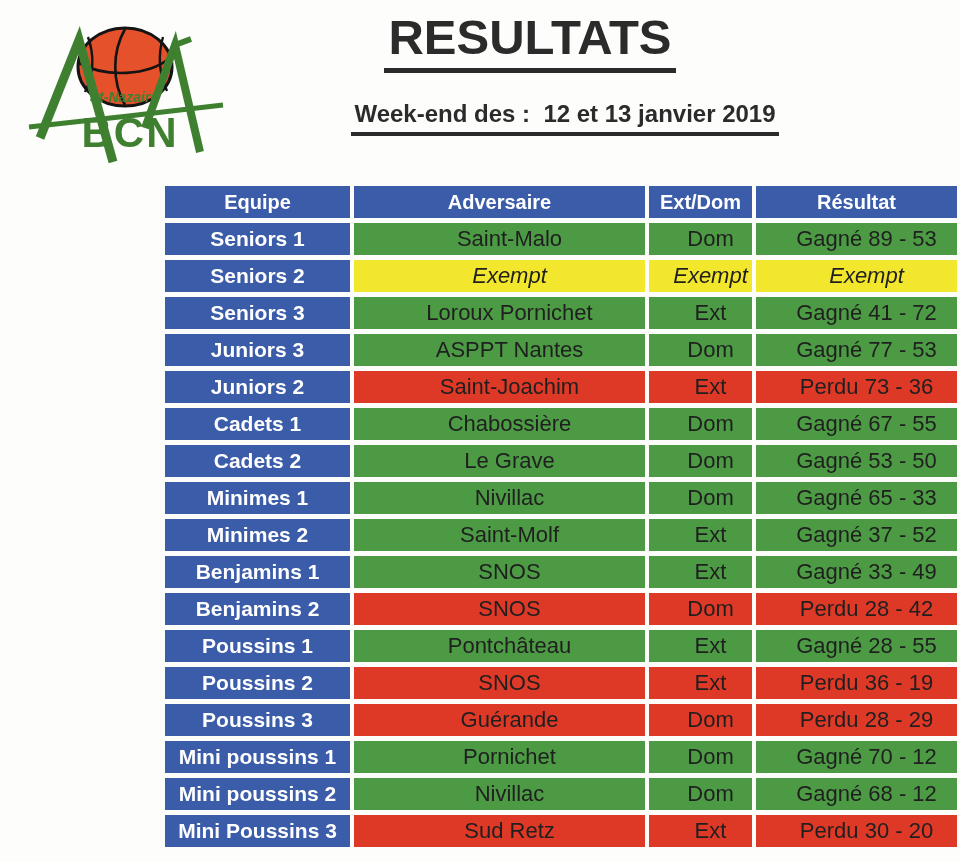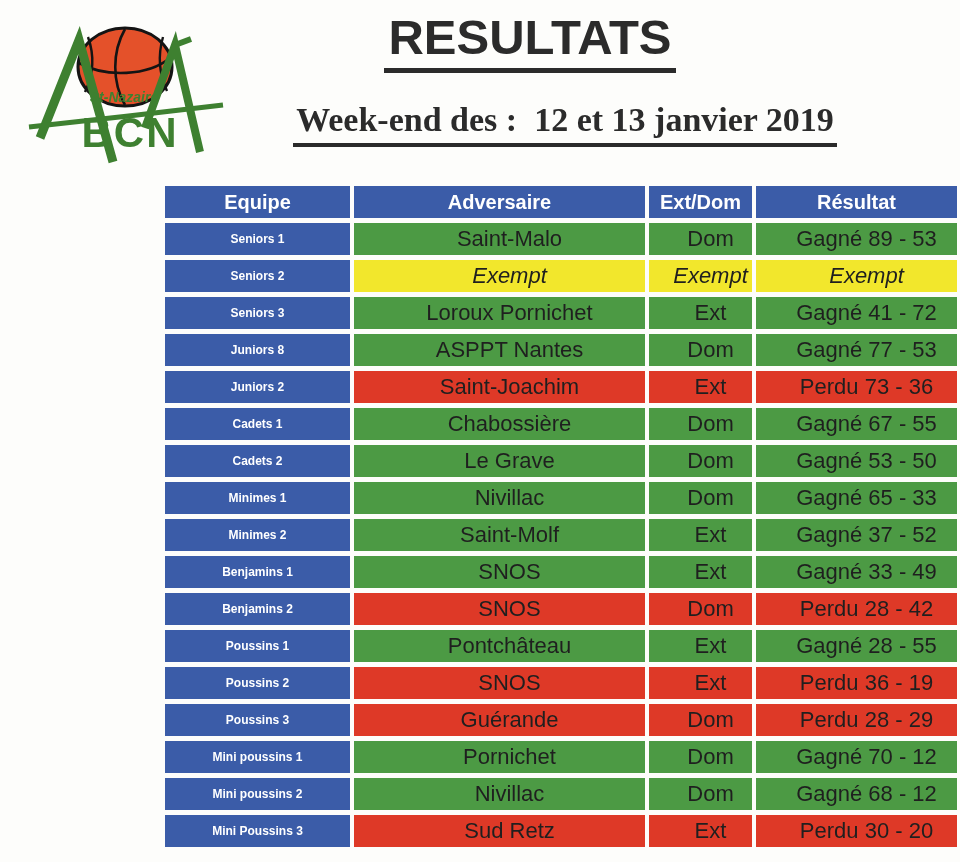--- a/index.html
+++ b/index.html
@@ -27,27 +27,26 @@
     border-bottom: 5px solid var(--title-text, #2b2b2b);
     padding: 0 4px 3px 4px;
     line-height: 1.12;
   }
   .subtitle-wrap {
     position: absolute; left: 170px; top: 100px; width: 790px;
     text-align: center;
   }
   .subtitle-wrap .subtitle-text {
     display: inline-block;
-    font-size: 34px; font-weight: bold;
+    font-size: 24px; font-weight: bold;
     color: var(--title-text, #2e2e2e);
     border-bottom: 4px solid var(--title-text, #2e2e2e);
     padding: 0 3px 4px 3px;
     white-space: pre;
     line-height: 1.15;
-    font-family: Liberation Serif, serif;
   }
 
   
   .results-table {
     position: absolute; left: 165px; top: 186px; width: 792px;
     display: grid;
     grid-template-columns: 185px 291px 103px 201px;
     column-gap: 4px; row-gap: 5px;
     grid-auto-rows: 32px;
   }
@@ -58,21 +57,21 @@
     overflow: hidden; white-space: nowrap;
   }
   .cell.head {
     background: var(--header-blue, #3b5ca8);
     color: var(--header-text, #ffffff);
     font-weight: bold; font-size: 20px;
   }
   .cell.equipe {
     background: var(--header-blue, #3b5ca8);
     color: var(--header-text, #ffffff);
-    font-weight: bold; font-size: 12px;
+    font-weight: bold; font-size: 21px;
   }
   .cell.data { color: var(--cell-text, #1f1f1f); font-size: 22px; padding-left: 20px; }
   .cell.status-won    { background: var(--won-green, #4c9a44); }
   .cell.status-lost   { background: var(--lost-red, #de3927); }
   .cell.status-exempt { background: var(--exempt-yellow, #f2e72c); font-style: italic; }
 </style>
 </head>
 <body>
 
 <div class="logo">
@@ -105,21 +104,21 @@
 </div>
 
 <div class="results-table" id="results-table">
   <div class="cell head">Equipe</div>
   <div class="cell head">Adversaire</div>
   <div class="cell head">Ext/Dom</div>
   <div class="cell head">Résultat</div>
 <div class="row"><div class="cell equipe">Seniors 1</div><div class="cell data status-won">Saint-Malo</div><div class="cell data status-won">Dom</div><div class="cell data status-won">Gagné 89 - 53</div></div>
     <div class="row"><div class="cell equipe">Seniors 2</div><div class="cell data status-exempt">Exempt</div><div class="cell data status-exempt">Exempt</div><div class="cell data status-exempt">Exempt</div></div>
     <div class="row"><div class="cell equipe">Seniors 3</div><div class="cell data status-won">Loroux Pornichet</div><div class="cell data status-won">Ext</div><div class="cell data status-won">Gagné 41 - 72</div></div>
-    <div class="row"><div class="cell equipe">Juniors 8</div><div class="cell data status-won">ASPPT Nantes</div><div class="cell data status-won">Dom</div><div class="cell data status-won">Gagné 77 - 53</div></div>
+    <div class="row"><div class="cell equipe">Juniors 3</div><div class="cell data status-won">ASPPT Nantes</div><div class="cell data status-won">Dom</div><div class="cell data status-won">Gagné 77 - 53</div></div>
     <div class="row"><div class="cell equipe">Juniors 2</div><div class="cell data status-lost">Saint-Joachim</div><div class="cell data status-lost">Ext</div><div class="cell data status-lost">Perdu 73 - 36</div></div>
     <div class="row"><div class="cell equipe">Cadets 1</div><div class="cell data status-won">Chabossière</div><div class="cell data status-won">Dom</div><div class="cell data status-won">Gagné 67 - 55</div></div>
     <div class="row"><div class="cell equipe">Cadets 2</div><div class="cell data status-won">Le Grave</div><div class="cell data status-won">Dom</div><div class="cell data status-won">Gagné 53 - 50</div></div>
     <div class="row"><div class="cell equipe">Minimes 1</div><div class="cell data status-won">Nivillac</div><div class="cell data status-won">Dom</div><div class="cell data status-won">Gagné 65 - 33</div></div>
     <div class="row"><div class="cell equipe">Minimes 2</div><div class="cell data status-won">Saint-Molf</div><div class="cell data status-won">Ext</div><div class="cell data status-won">Gagné 37 - 52</div></div>
     <div class="row"><div class="cell equipe">Benjamins 1</div><div class="cell data status-won">SNOS</div><div class="cell data status-won">Ext</div><div class="cell data status-won">Gagné 33 - 49</div></div>
     <div class="row"><div class="cell equipe">Benjamins 2</div><div class="cell data status-lost">SNOS</div><div class="cell data status-lost">Dom</div><div class="cell data status-lost">Perdu 28 - 42</div></div>
     <div class="row"><div class="cell equipe">Poussins 1</div><div class="cell data status-won">Pontchâteau</div><div class="cell data status-won">Ext</div><div class="cell data status-won">Gagné 28 - 55</div></div>
     <div class="row"><div class="cell equipe">Poussins 2</div><div class="cell data status-lost">SNOS</div><div class="cell data status-lost">Ext</div><div class="cell data status-lost">Perdu 36 - 19</div></div>
     <div class="row"><div class="cell equipe">Poussins 3</div><div class="cell data status-lost">Guérande</div><div class="cell data status-lost">Dom</div><div class="cell data status-lost">Perdu 28 - 29</div></div>

